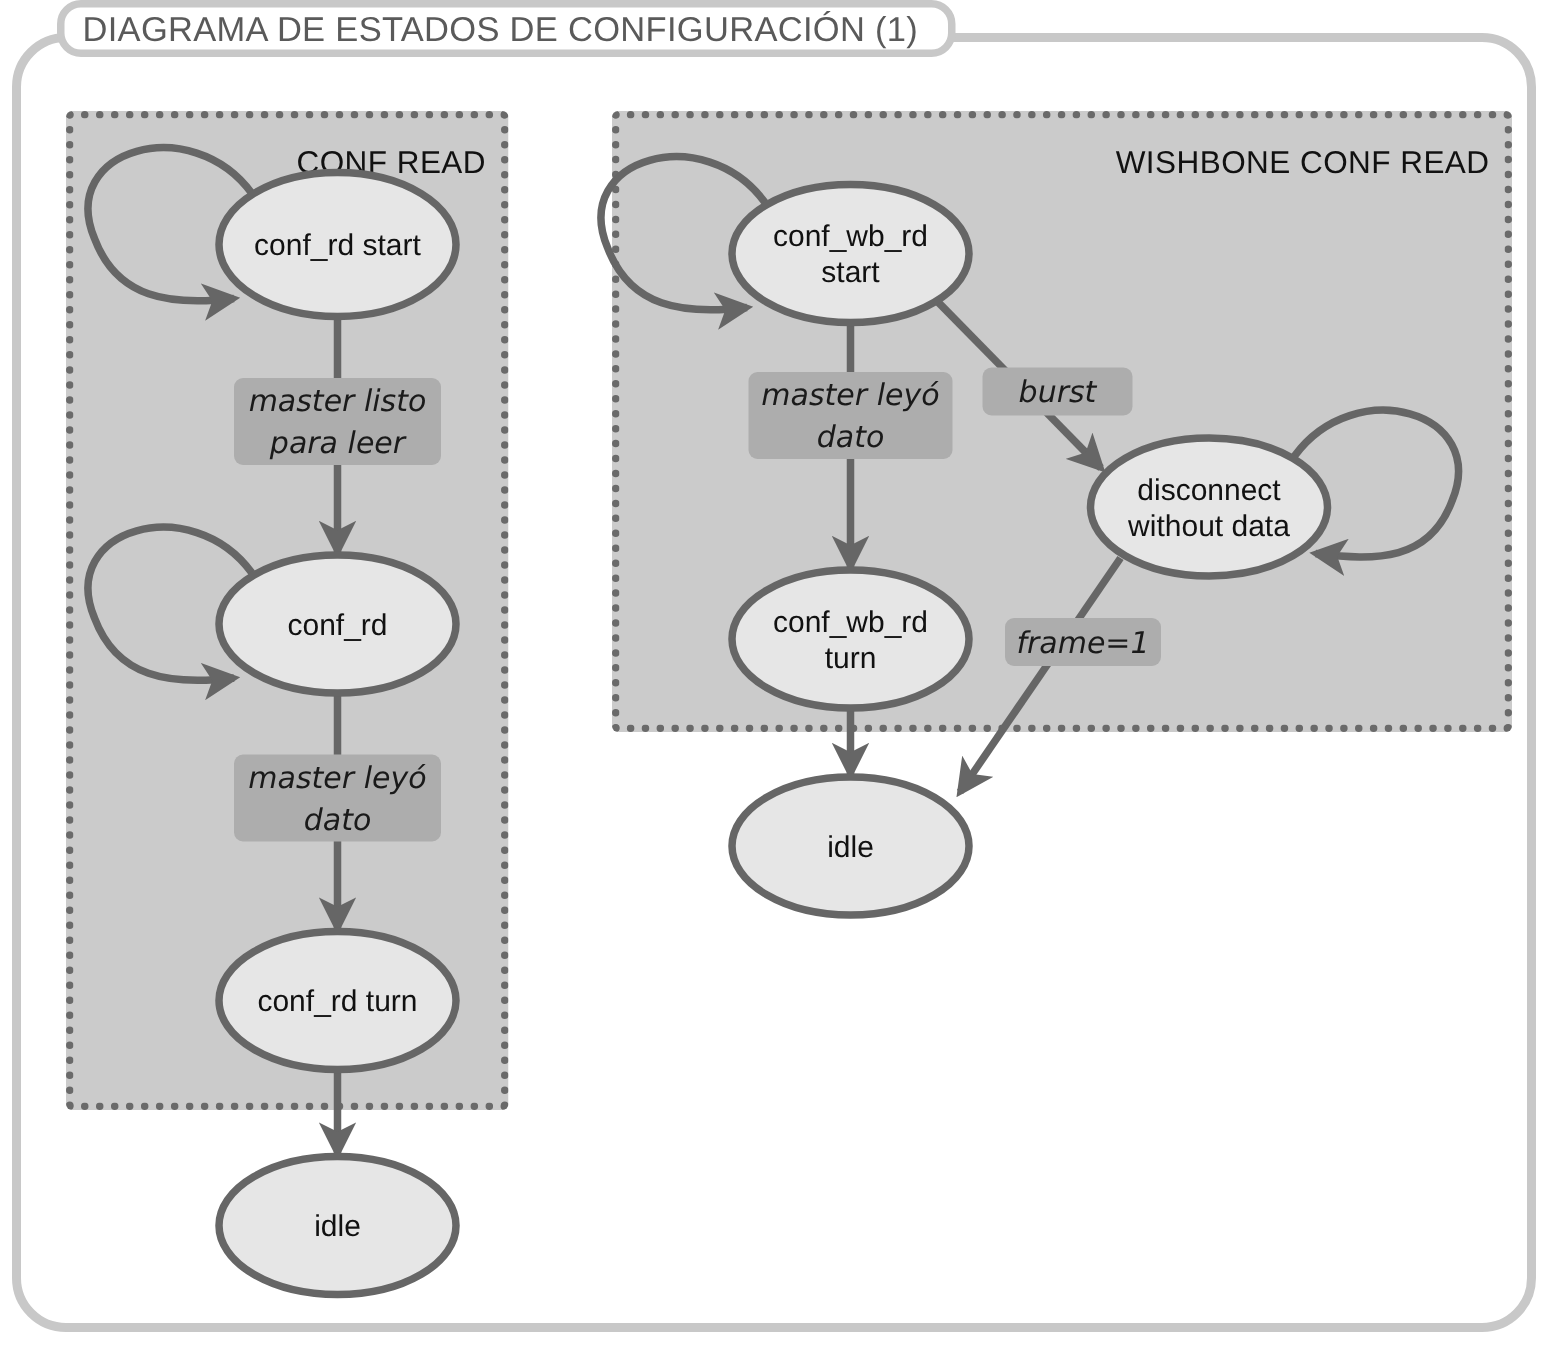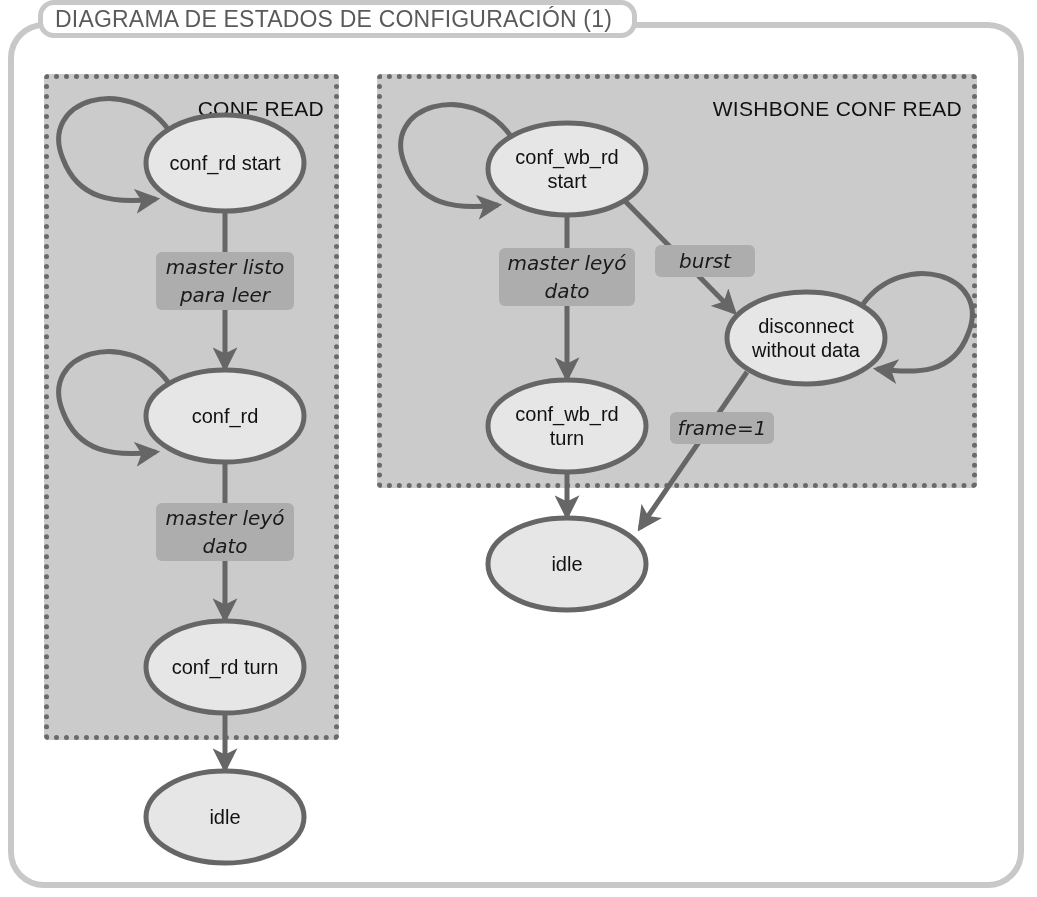--- a/index.html
+++ b/index.html
@@ -24,21 +24,21 @@
   </style>
 </head>
 <body>
 
 <div id="stage">
   <div class="frame"></div>
 
   <div class="group" style="left:44px; top:74px; width:295px; height:666px;">
     <span class="group-label">CONF READ</span>
   </div>
-  <div class="group" style="left:377px; top:74px; width:600px; height:414px;">
+  <div class="group" style="left:408px; top:74px; width:600px; height:414px;">
     <span class="group-label">WISHBONE CONF READ</span>
   </div>
 
   <svg id="diagram" width="1037" height="897">
     <defs>
       <marker id="arrow" viewBox="0 0 12 12" refX="10" refY="6" markerWidth="5" markerHeight="5" orient="auto" markerUnits="strokeWidth">
         <path d="M0,0 L12,6 L0,12 L3,6 Z" fill="#666"></path>
       </marker>
     </defs>
     <g id="edges-layer">

